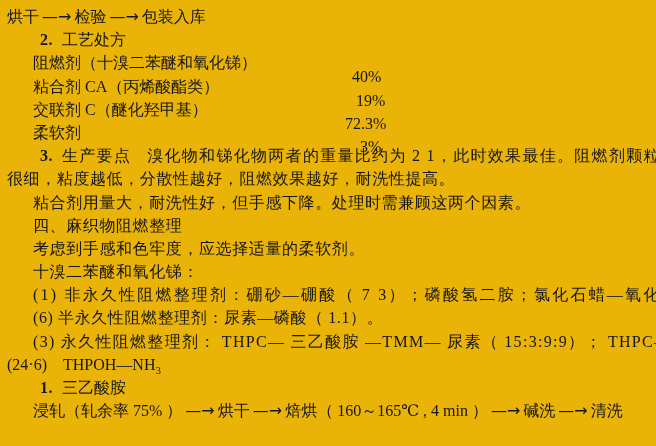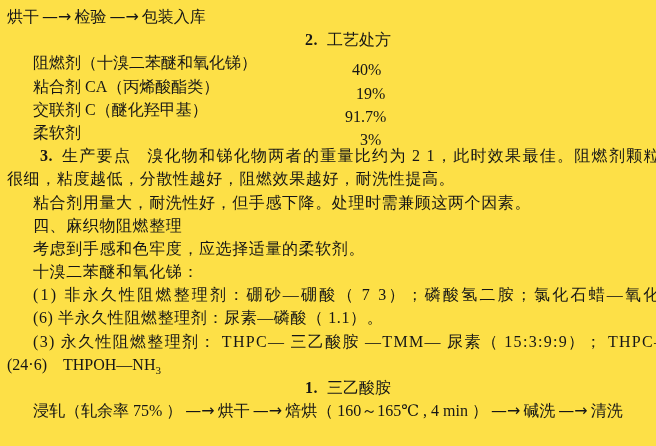--- a/index.html
+++ b/index.html
@@ -1,35 +1,35 @@
 <!DOCTYPE html>
 <html><head>
 <meta charset="utf-8">
 <style>
   html,body{margin:0;padding:0;background:#ffffff;}
   .doc{
     position:relative;
     width:656px;height:446px;
-    background:#fde047;
+    background:#eab308;
     color:#161616;
     font-family:"Liberation Serif","DejaVu Serif",serif;
     font-size:16px;
     line-height:23.2px;
     overflow:hidden;
     box-sizing:border-box;
     padding-top:5px;
   }
   .line{height:23.2px;white-space:nowrap;}
   .ind0{padding-left:7px;}
   .ind1{padding-left:33px;}
-  .ind2{padding-left:40px;text-align:center;}
+  .ind2{padding-left:40px;}
   .num{font-weight:700;margin-right:9px;letter-spacing:0.5px;}
   .lead{margin-right:16px;}
   .row{position:relative;}
-  .val{position:absolute;top:7px;}
+  .val{position:absolute;top:14px;}
   .val0{left:352px;} .val1{left:356px;} .val2{left:345px;}
   .val3{left:333px;} .val4{left:360px;}
   .arrow{font-family:"DejaVu Sans",sans-serif;padding:0 3px;letter-spacing:0;}
   .sp1{letter-spacing:1.3px;}
   .sp2{letter-spacing:2.2px;}
   .sp3{letter-spacing:0.6px;}
   sub{font-size:11px;line-height:0;}
 </style>
 </head>
 <body>
@@ -47,21 +47,21 @@
   <div class="line ind1 row">
     <span>阻燃剂（十溴二苯醚和氧化锑）</span>
     <span class="val val0">40%</span>
   </div>
   <div class="line ind1 row">
     <span>粘合剂 CA（丙烯酸酯类）</span>
     <span class="val val1">19%</span>
   </div>
   <div class="line ind1 row">
     <span>交联剂 C（醚化羟甲基）</span>
-    <span class="val val2">91.7%</span>
+    <span class="val val2">72.3%</span>
   </div>
   <div class="line ind1 row">
     <span>柔软剂</span>
     <span class="val val4">3%</span>
   </div>
 
   <div class="line ind2 sp1">
     <span class="num">3.</span><span class="lead">生产要点</span><span>溴化物和锑化物两者的重量比约为 2 1，此时效果最佳。阻燃剂颗粒必须</span>
   </div>
 

